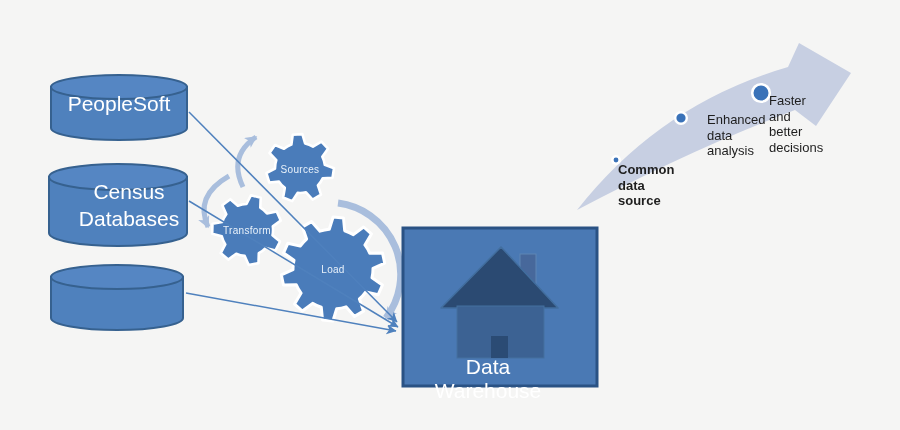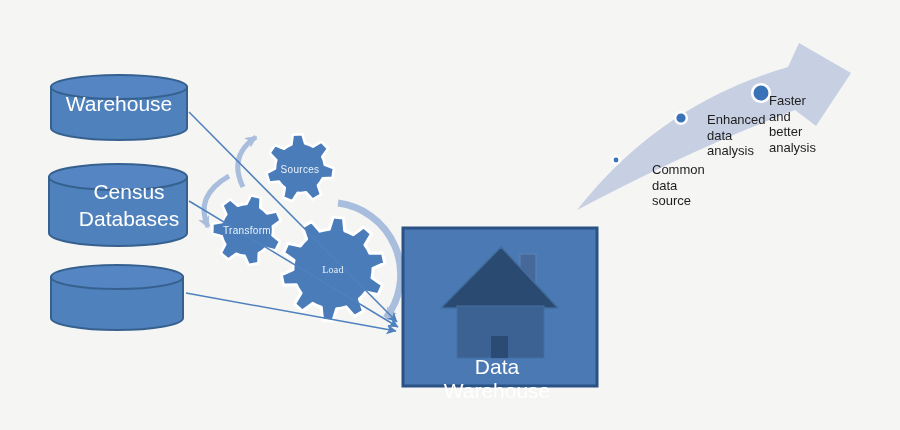--- a/index.html
+++ b/index.html
@@ -96,33 +96,33 @@
     <path d="M 186 293 L 396 331" fill="none" style="stroke:var(--accent,#4f81bd)" stroke-width="1.5" marker-end="url(#mblue)"></path>
 
     <g>
       <circle cx="616" cy="160" r="5" fill="#ffffff"></circle>
       <circle cx="616" cy="160" r="2.4" style="fill:var(--dot,#3a72b8)"></circle>
     </g>
     <circle cx="681" cy="118" r="5.8" style="fill:var(--dot,#3a72b8)" stroke="#ffffff" stroke-width="2.4"></circle>
     <circle cx="761" cy="93" r="8.8" style="fill:var(--dot,#3a72b8)" stroke="#ffffff" stroke-width="2.6"></circle>
   </svg>
 
-  <div class="lbl src-label" style="left:51px;top:90px;width:136px;">Warehouse</div>
+  <div class="lbl src-label" style="left:51px;top:90px;width:136px;">PeopleSoft</div>
   <div class="lbl src-label" style="left:49px;top:178px;width:160px;">Census
 Databases</div>
 
   <div class="lbl gear-label" style="left:300px;top:169px;">Sources</div>
   <div class="lbl gear-label" style="left:247px;top:230px;">Transform</div>
-  <div class="lbl gear-label" style="left:333px;top:269px;font-family:Liberation Serif, serif;">Load</div>
+  <div class="lbl gear-label" style="left:333px;top:269px;">Load</div>
 
-  <div class="lbl wh-label" style="left:403px;top:355px;width:156px;padding-left:16px;">Data Warehouse</div>
+  <div class="lbl wh-label" style="left:394px;top:355px;width:156px;padding-left:16px;">Data Warehouse</div>
 
-  <div class="lbl milestone-label" style="left:652px;top:162px;">Common
+  <div class="lbl milestone-label" style="left:618px;top:162px;font-weight:bold;">Common
 data
 source</div>
   <div class="lbl milestone-label" style="left:687px;top:112px;margin-left:20px;">Enhanced
 data
 analysis</div>
   <div class="lbl milestone-label" style="left:769px;top:93px;">Faster
 and
 better
-analysis</div>
+decisions</div>
 </div>
 
 </body></html>

